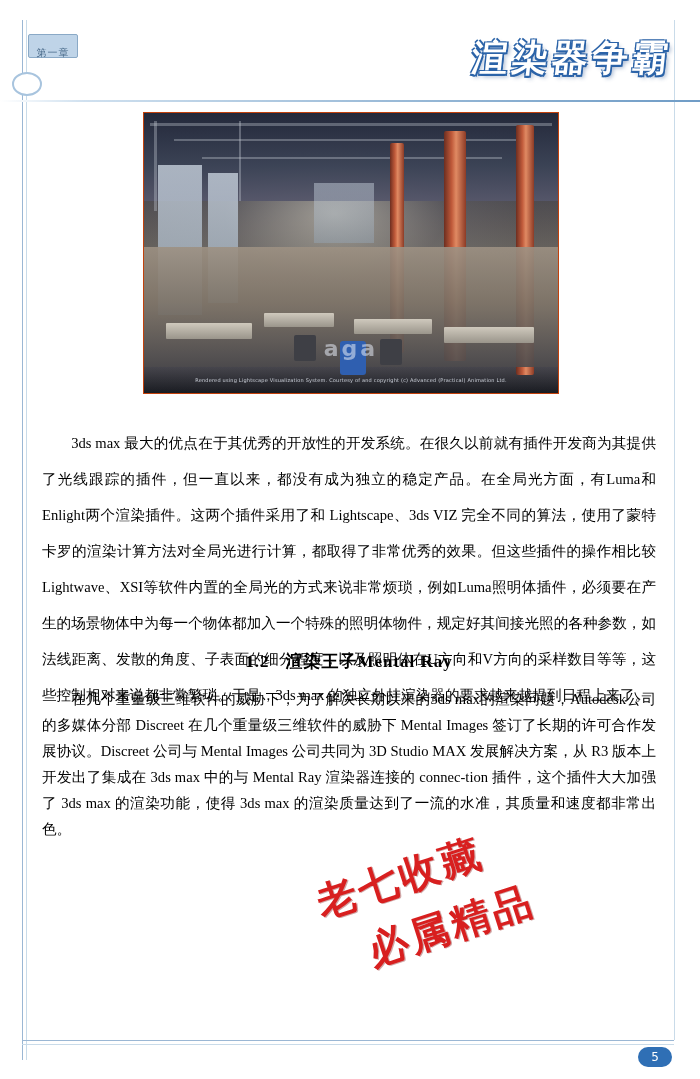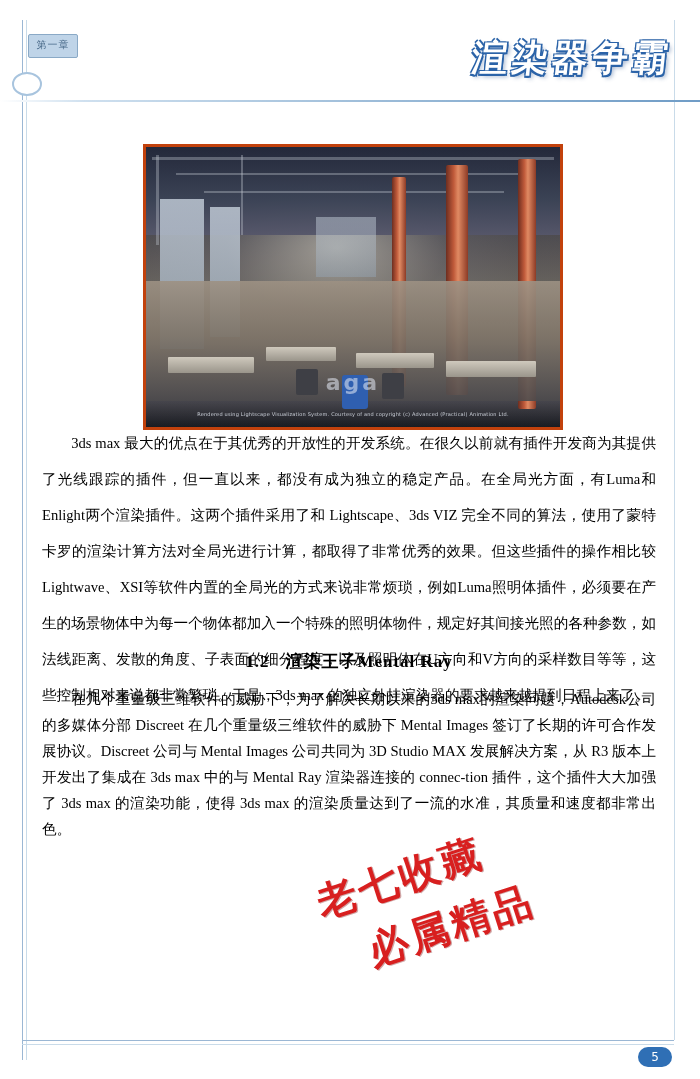--- a/index.html
+++ b/index.html
@@ -77,21 +77,21 @@
     top: 34px;
     width: 48px;
     height: 22px;
     background: #bfd4e8;
     border: 1px solid #8aa9c6;
     border-radius: 2px;
   }
   .chapter-tab-text {
     position: absolute;
     left: 31px;
-    top: 36px;
+    top: 44px;
     width: 44px;
     height: 18px;
     font-family: "DejaVu Sans", sans-serif;
     font-size: 10px;
     color: #4a6b8a;
     text-align: center;
     line-height: 18px;
     letter-spacing: 1px;
   }
   .header-ring {
@@ -132,23 +132,22 @@
   }
 
   
   .figure-wrap {
     position: absolute;
     left: 143px;
     top: 112px;
     width: 414px;
     height: 280px;
     background: #0b1018;
-    border: 3px solid #c2410c;
+    border: 1px solid #c2410c;
     overflow: hidden;
-    margin-top: 32px;
   }
   .fig-img {
     position: absolute;
     inset: 0;
     background:
       radial-gradient(ellipse 200px 120px at 46% 36%, rgba(220,215,200,0.55) 0%, rgba(120,120,130,0.2) 55%, rgba(20,22,30,0.05) 100%),
       linear-gradient(to bottom, #2a2f3c 0%, #4c4a50 28%, #6f6a63 52%, #8c8278 70%, #57555c 88%, #1a1c22 100%);
   }
   .fig-ceiling {
     position: absolute;

